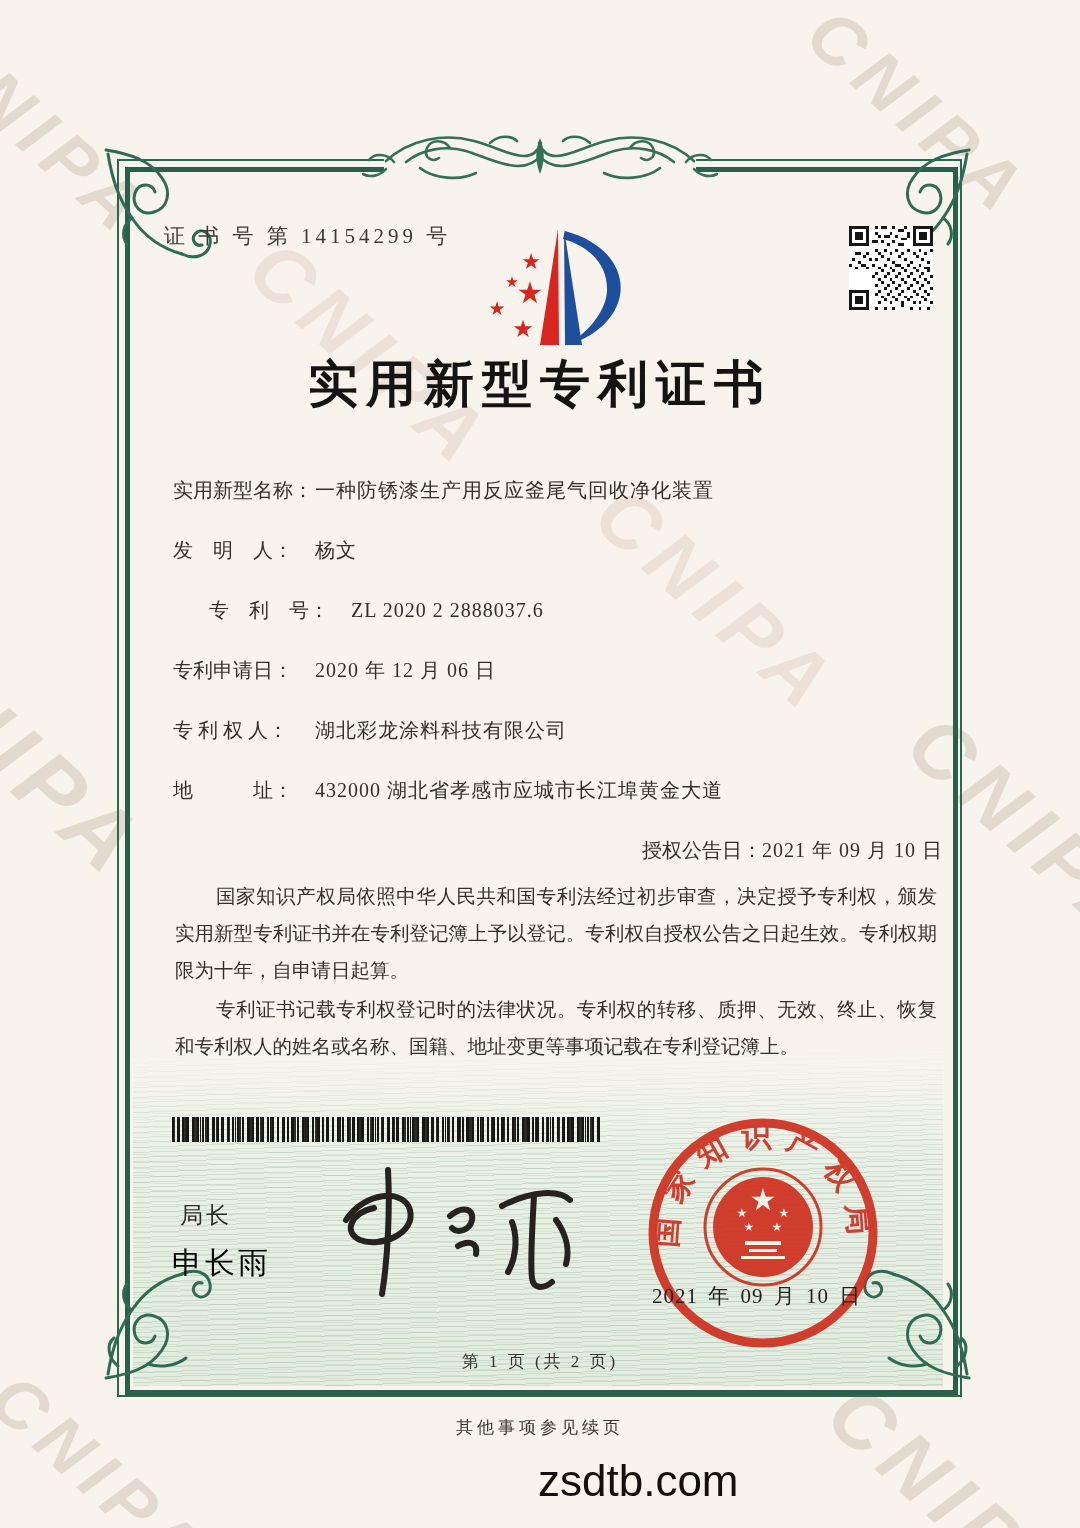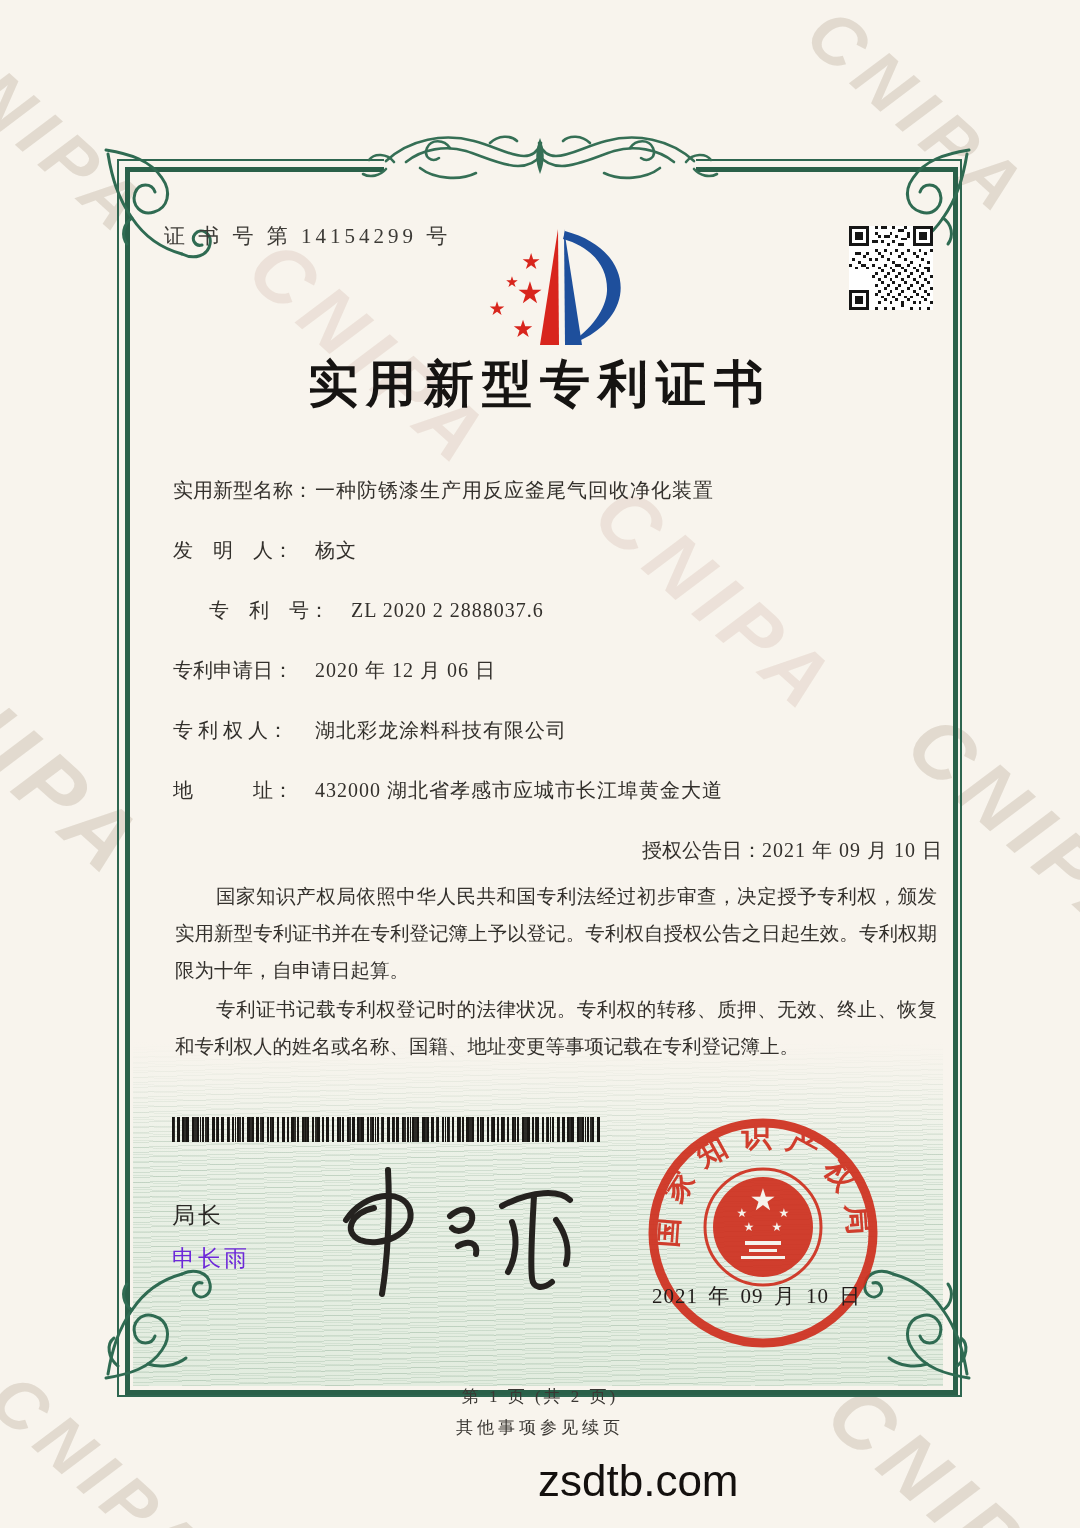--- a/index.html
+++ b/index.html
@@ -43,30 +43,30 @@
   .legal{position:absolute;left:173px;top:876px;width:766px;z-index:3;
       font-size:19.5px;line-height:37px;color:#33302c;text-align:justify;}
   .legal p{margin:2px;text-indent:2.1em;}
 
   
   .barcode{position:absolute;left:172px;top:1117px;width:428px;height:25px;z-index:3;
     background:
       repeating-linear-gradient(90deg,#181613 0 2px,rgba(0,0,0,0) 2px 5px),
       repeating-linear-gradient(90deg,#181613 0 1px,rgba(0,0,0,0) 1px 7px),
       repeating-linear-gradient(90deg,rgba(24,22,19,.9) 0 3px,rgba(0,0,0,0) 3px 11px);}
-  .signer-title{position:absolute;left:172px;top:1200px;font-size:23px;color:#2b2926;z-index:3;
+  .signer-title{position:absolute;left:180px;top:1200px;font-size:23px;color:#2b2926;z-index:3;
       font-family:"Liberation Sans","DejaVu Sans",sans-serif;letter-spacing:3px;}
-  .signer-name{position:absolute;left:172px;top:1243px;font-size:23px;color:#6d28d9;z-index:3;
+  .signer-name{position:absolute;left:172px;top:1243px;font-size:30px;color:#000000;z-index:3;
       font-family:"Liberation Sans","DejaVu Sans",sans-serif;letter-spacing:3px;}
   .signature{position:absolute;left:312px;top:1162px;width:262px;height:142px;z-index:4;}
   .seal{position:absolute;left:645px;top:1115px;width:236px;height:236px;z-index:3;opacity:.92;}
   .seal-date{position:absolute;left:652px;top:1282px;width:220px;font-size:21px;color:#211d1b;
       letter-spacing:1px;word-spacing:4px;z-index:4;white-space:nowrap;}
   .page-no{position:absolute;left:0;top:1350px;width:100%;text-align:center;font-size:17px;
-      letter-spacing:3px;color:#3a3733;z-index:3;margin-top:35px;}
+      letter-spacing:3px;color:#3a3733;z-index:3;}
   .footer-note{position:absolute;left:0;top:1416px;width:100%;text-align:center;font-size:17px;
       letter-spacing:4px;color:#3a3733;z-index:3;}
 
   
   .top-orn{position:absolute;left:350px;top:126px;width:380px;height:72px;z-index:3;}
   .corner{position:absolute;width:140px;height:140px;z-index:3;}
   .c-bl{left:96px;top:1248px;}
   .c-br{left:839px;top:1248px;transform:scaleX(-1);}
   .c-tl{left:96px;top:140px;transform:scaleY(-1);}
   .c-tr{left:839px;top:140px;transform:scale(-1,-1);}

